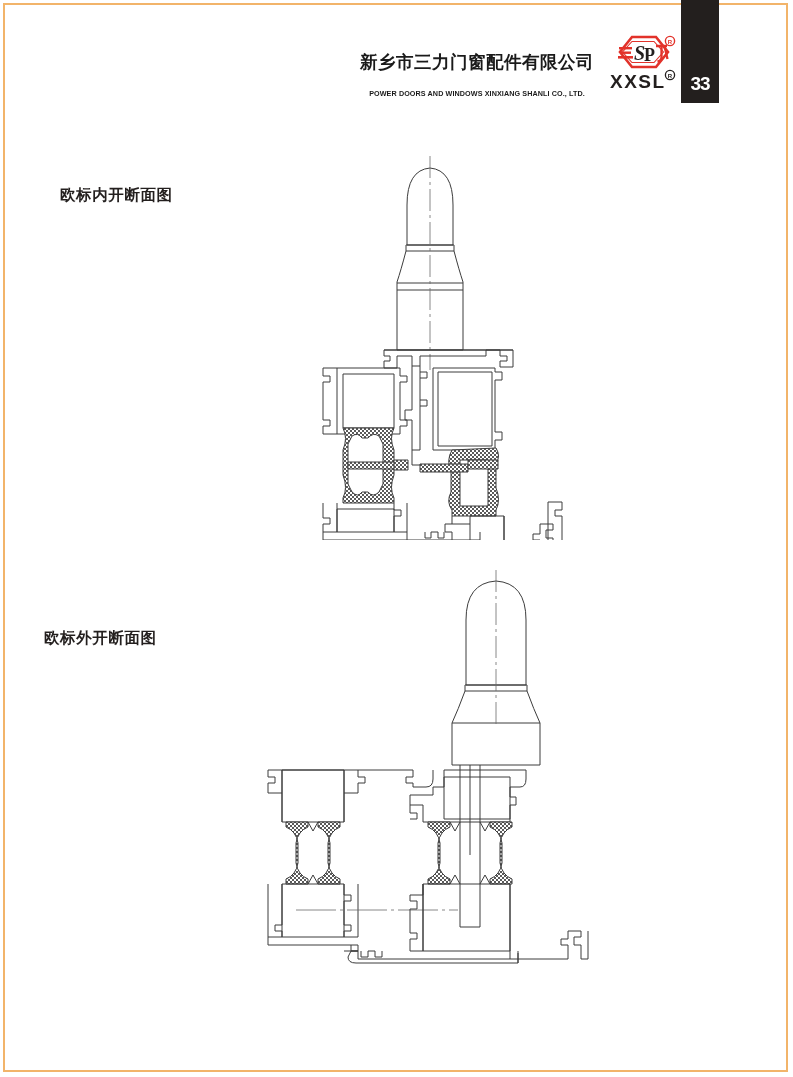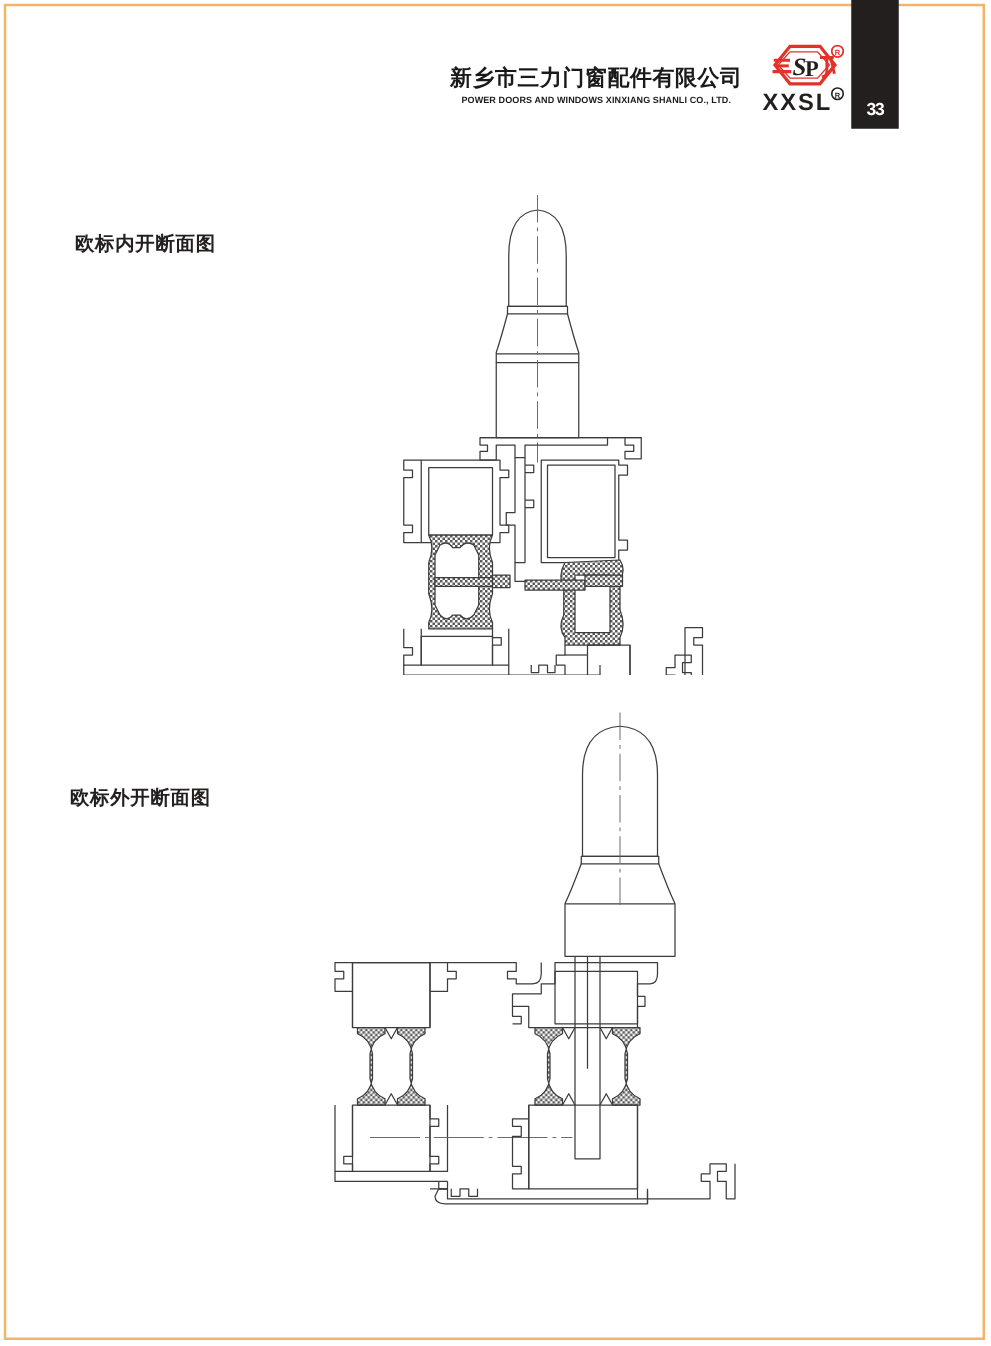--- a/index.html
+++ b/index.html
@@ -52,21 +52,21 @@
     line-height: 20px;
     white-space: nowrap;
   }
   .company-en {
     font-family: "Liberation Sans", sans-serif;
     font-size: 7.2px;
     font-weight: bold;
     color: #1a1a1a;
     letter-spacing: 0.1px;
     line-height: 11px;
-    margin-top: 2px;
+    margin-top: 16px;
     white-space: nowrap;
   }
 
   .brand-logo {
     position: absolute;
     left: 598px;
     top: 33px;
     width: 80px;
     height: 68px;
   }
@@ -81,38 +81,38 @@
     background: #231f1e;
   }
   .page-tab-num {
     position: absolute;
     left: 0;
     bottom: 8px;
     width: 38px;
     text-align: center;
     color: #ffffff;
     font-family: "Liberation Sans", sans-serif;
-    font-size: 14px;
+    font-size: 19px;
     font-weight: bold;
     letter-spacing: -1px;
   }
 
   
   .section-heading {
     position: absolute;
     font-family: "Liberation Sans", "DejaVu Sans", sans-serif;
     font-size: 15.5px;
     font-weight: bold;
     color: #231f1e;
     letter-spacing: 0.6px;
     white-space: nowrap;
     margin-top: 40px;
   }
   #heading-1 { left: 60px; top: 145px; }
-  #heading-2 { left: 56px; top: 588px; }
+  #heading-2 { left: 44px; top: 588px; }
 
   
   .drawing {
     position: absolute;
   }
   #drawing-1 { left: 300px; top: 120px; width: 300px; height: 420px; }
   #drawing-2 { left: 258px; top: 565px; width: 350px; height: 420px; }
   .drawing svg { display: block; width: 100%; height: 100%; }
 </style>
 </head>

